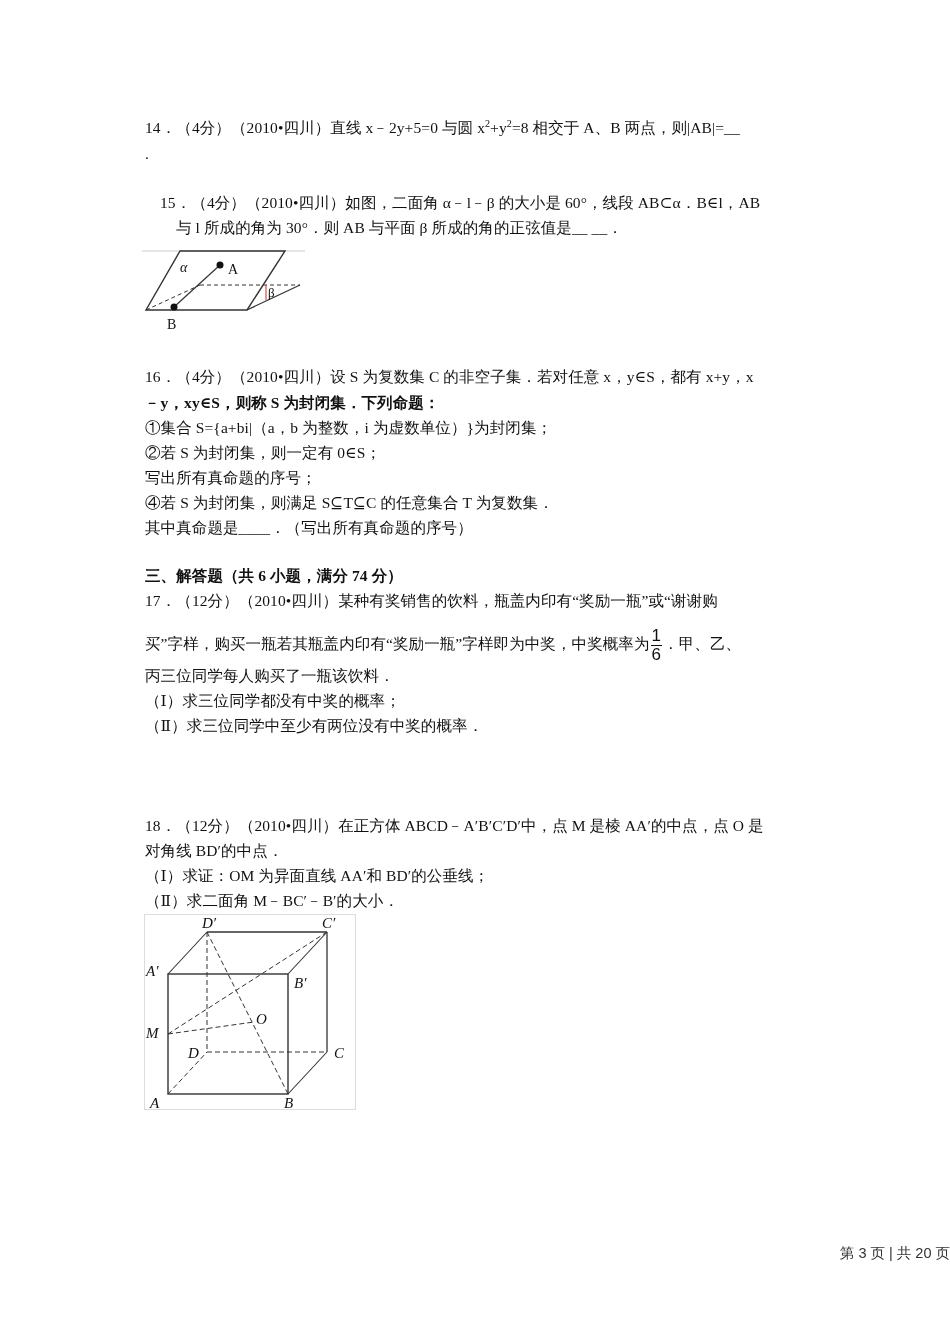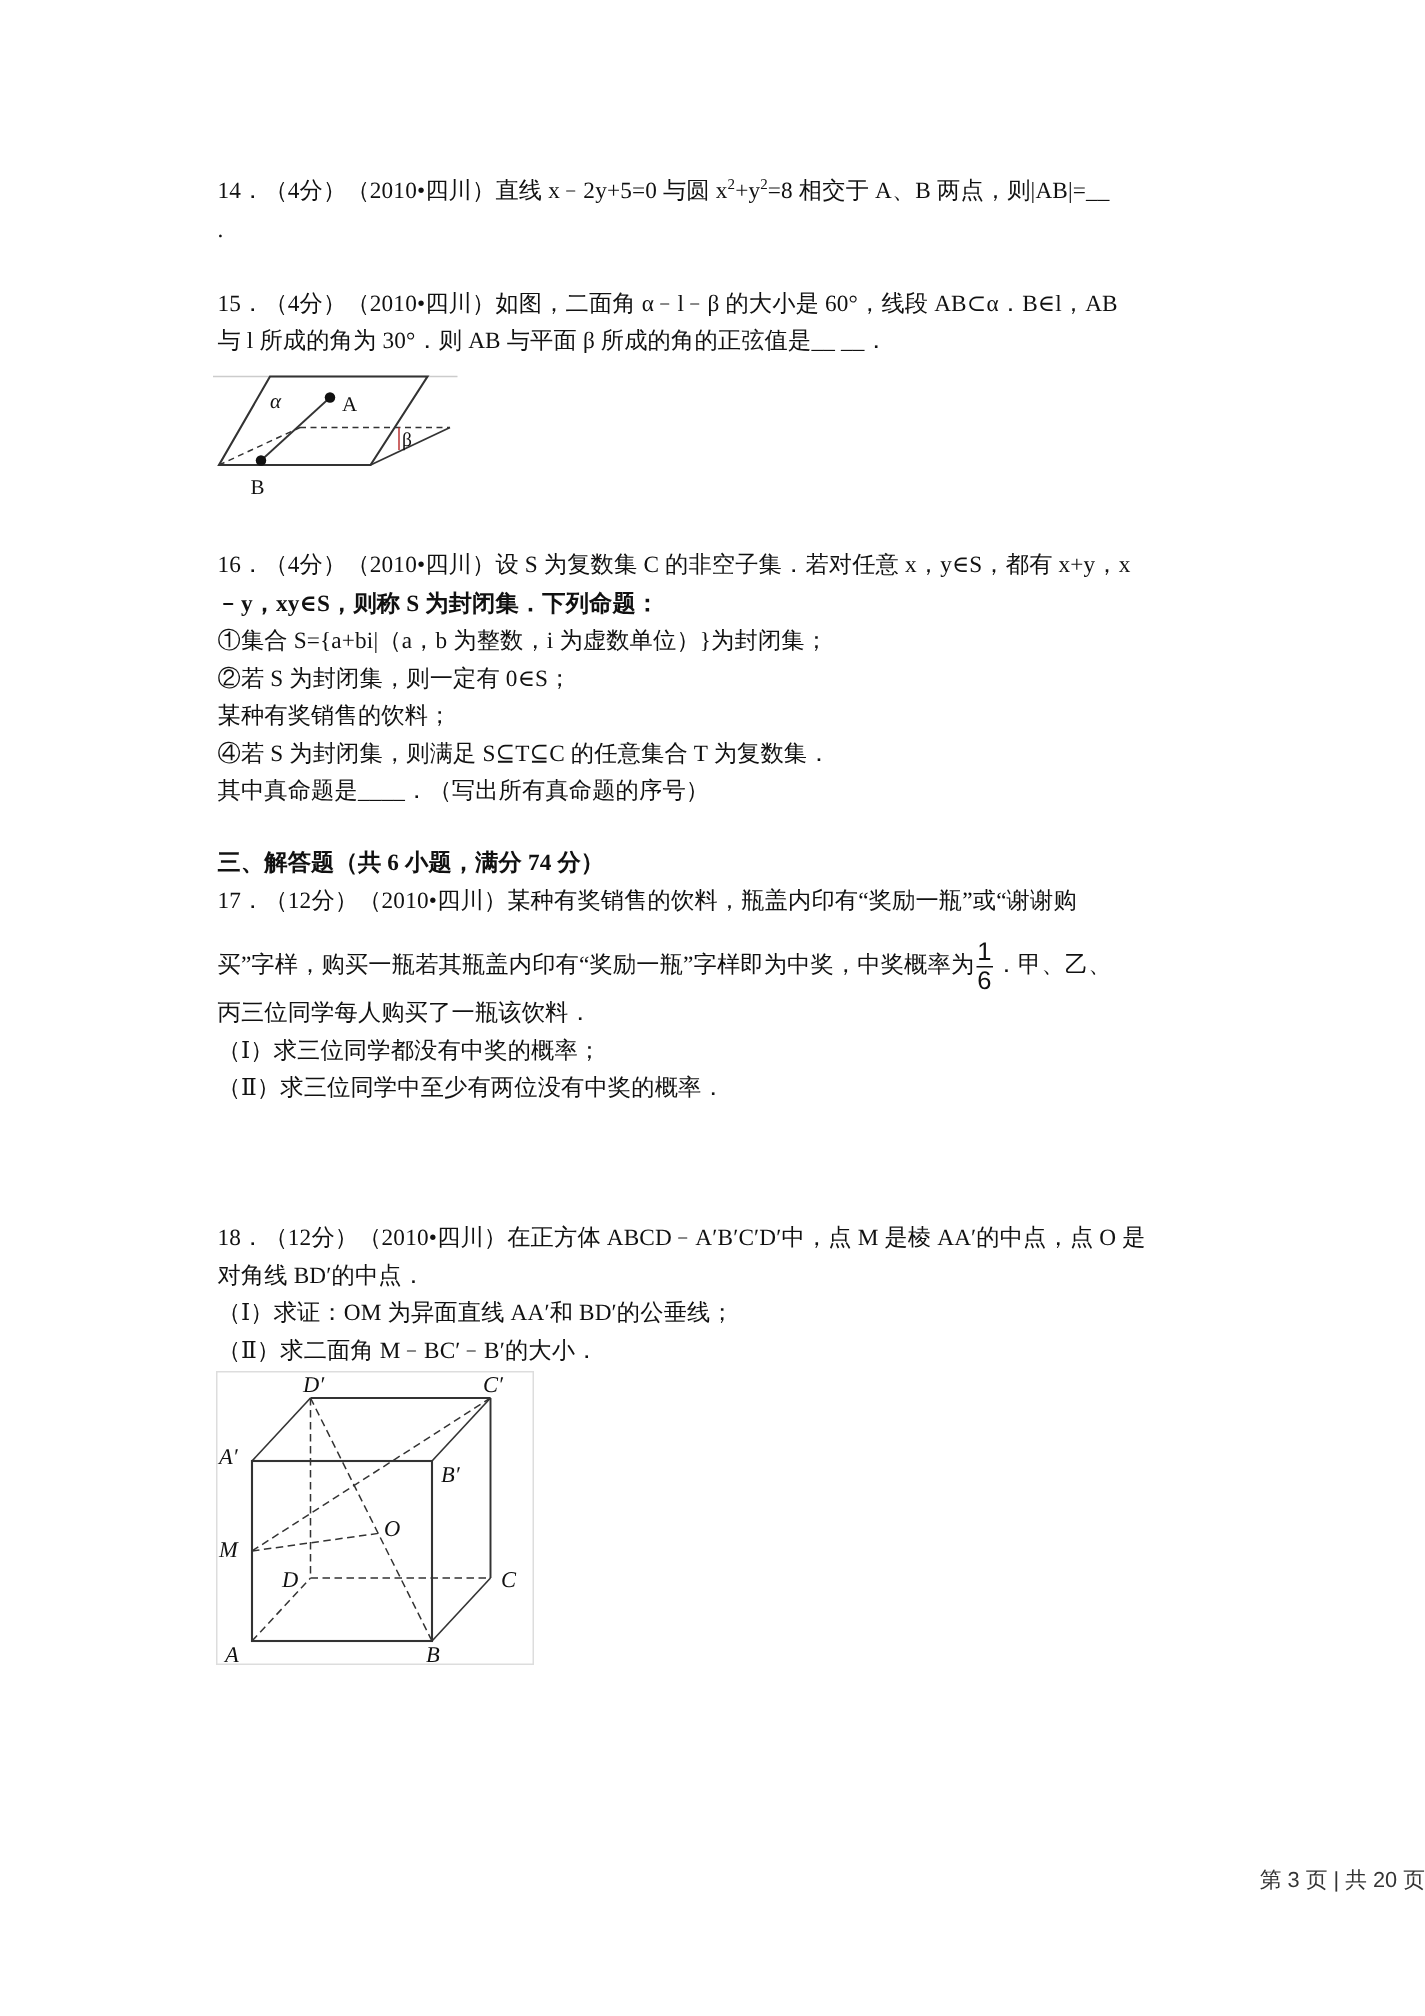--- a/index.html
+++ b/index.html
@@ -17,22 +17,22 @@
   svg text { font-family: "Liberation Serif", serif; }
 </style>
 </head>
 <body>
 
 <div class="page">
 
   <div class="line" style="top:118px;"><span>14．（4分）（2010•四川）直线 x﹣2y+5=0 与圆 x</span><sup>2</sup><span>+y</span><sup>2</sup><span>=8 相交于 A、B 两点，则|AB|=__</span></div>
   <div class="line" style="top:144px;">.</div>
 
-  <div class="line" style="top:193px;">15．（4分）（2010•四川）如图，二面角 α﹣l﹣β 的大小是 60°，线段 AB⊂α．B∈l，AB</div>
-  <div class="line" style="top:218px;">与 l 所成的角为 30°．则 AB 与平面 β 所成的角的正弦值是__ __．</div>
+  <div class="line" style="top:193px;margin-left:15px;">15．（4分）（2010•四川）如图，二面角 α﹣l﹣β 的大小是 60°，线段 AB⊂α．B∈l，AB</div>
+  <div class="line" style="top:218px;margin-left:31px;">与 l 所成的角为 30°．则 AB 与平面 β 所成的角的正弦值是__ __．</div>
 
   <svg style="position:absolute; left:140px; top:245px;" width="170" height="90" viewBox="0 0 170 90">
     <line x1="2" y1="6" x2="165" y2="6" stroke="#ccc" stroke-width="1"></line>
 
     <polygon points="40,6 145,6 107,65 6,65" fill="none" stroke="#333" stroke-width="1.4"></polygon>
 
     <line x1="107" y1="65" x2="160" y2="40" stroke="#333" stroke-width="1.2"></line>
     <line x1="6" y1="65" x2="60" y2="40" stroke="#333" stroke-width="1" stroke-dasharray="4,3"></line>
     <line x1="60" y1="40" x2="160" y2="40" stroke="#333" stroke-width="1" stroke-dasharray="4,3"></line>
 
@@ -44,21 +44,21 @@
     <text x="40" y="27" font-size="14" font-style="italic" fill="#111">α</text>
     <text x="88" y="29" font-size="14" fill="#111">A</text>
     <text x="27" y="84" font-size="14" fill="#111">B</text>
     <text x="128" y="52" font-size="13" fill="#111">β</text>
   </svg>
 
   <div class="line" style="top:367px;">16．（4分）（2010•四川）设 S 为复数集 C 的非空子集．若对任意 x，y∈S，都有 x+y，x</div>
   <div class="line" style="top:393px;font-weight:bold;">﹣y，xy∈S，则称 S 为封闭集．下列命题：</div>
   <div class="line" style="top:418px;">①集合 S={a+bi|（a，b 为整数，i 为虚数单位）}为封闭集；</div>
   <div class="line" style="top:443px;">②若 S 为封闭集，则一定有 0∈S；</div>
-  <div class="line" style="top:468px;">某种有奖销售的饮料；</div>
+  <div class="line" style="top:468px;">写出所有真命题的序号；</div>
   <div class="line" style="top:493px;">④若 S 为封闭集，则满足 S⊆T⊆C 的任意集合 T 为复数集．</div>
   <div class="line" style="top:518px;">其中真命题是____．（写出所有真命题的序号）</div>
 
   <div class="line bold" style="top:566px;">三、解答题（共 6 小题，满分 74 分）</div>
 
   <div class="line" style="top:591px;">17．（12分）（2010•四川）某种有奖销售的饮料，瓶盖内印有“奖励一瓶”或“谢谢购</div>
   <div class="line" style="top:626px; line-height:36px;"><span>买”字样，购买一瓶若其瓶盖内印有“奖励一瓶”字样即为中奖，中奖概率为</span><span class="frac"><span class="num">1</span><span class="den">6</span></span><span>．甲、乙、</span></div>
   <div class="line" style="top:666px;">丙三位同学每人购买了一瓶该饮料．</div>
   <div class="line" style="top:691px;">（Ⅰ）求三位同学都没有中奖的概率；</div>
   <div class="line" style="top:716px;">（Ⅱ）求三位同学中至少有两位没有中奖的概率．</div>

